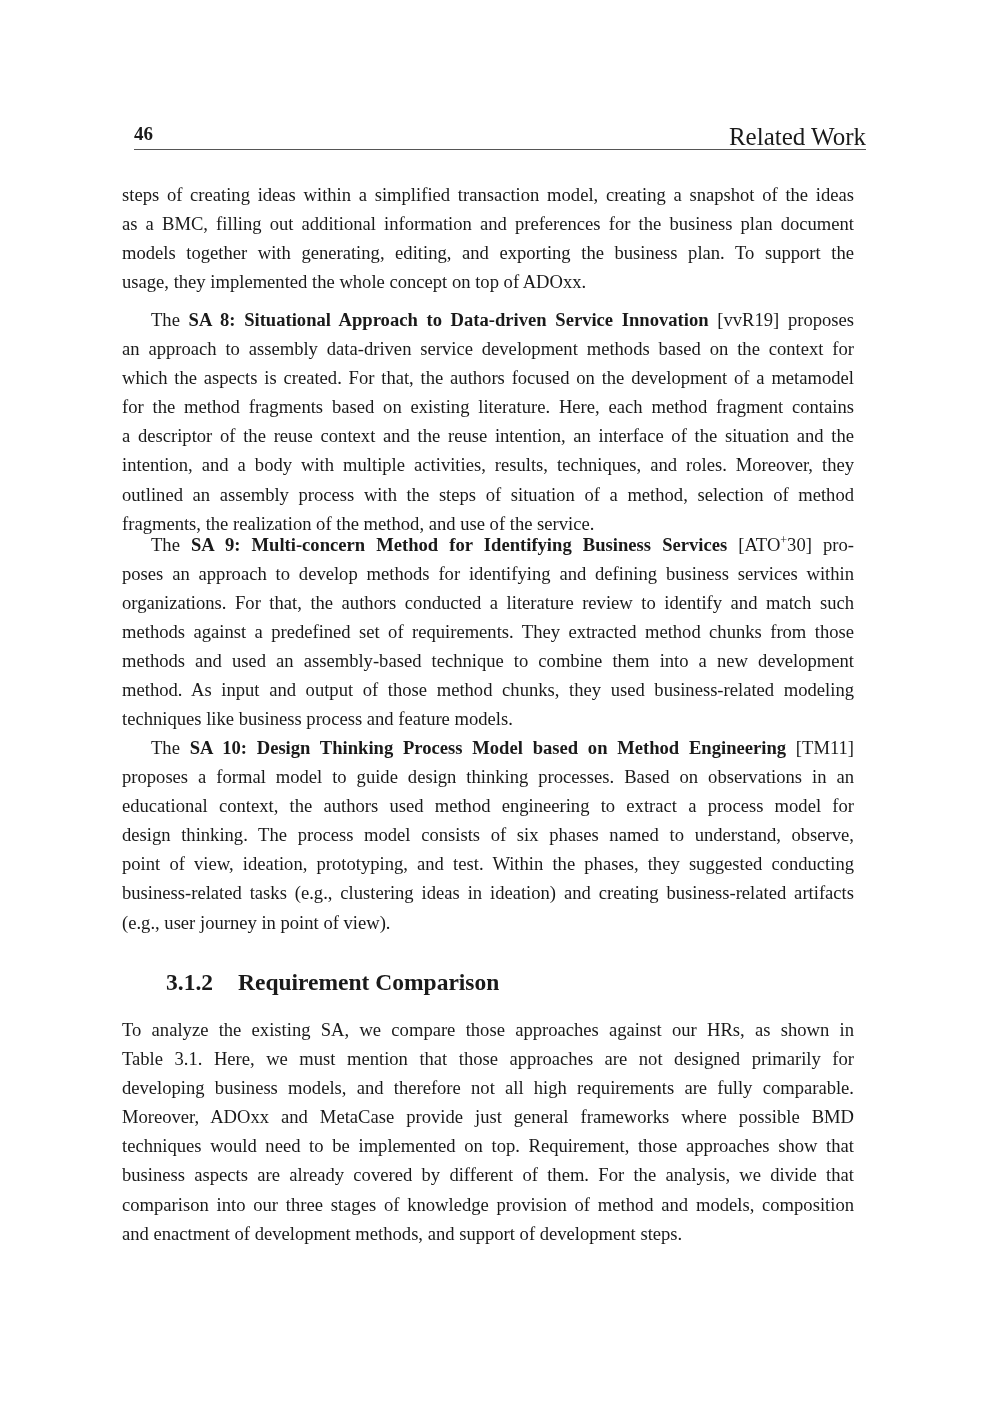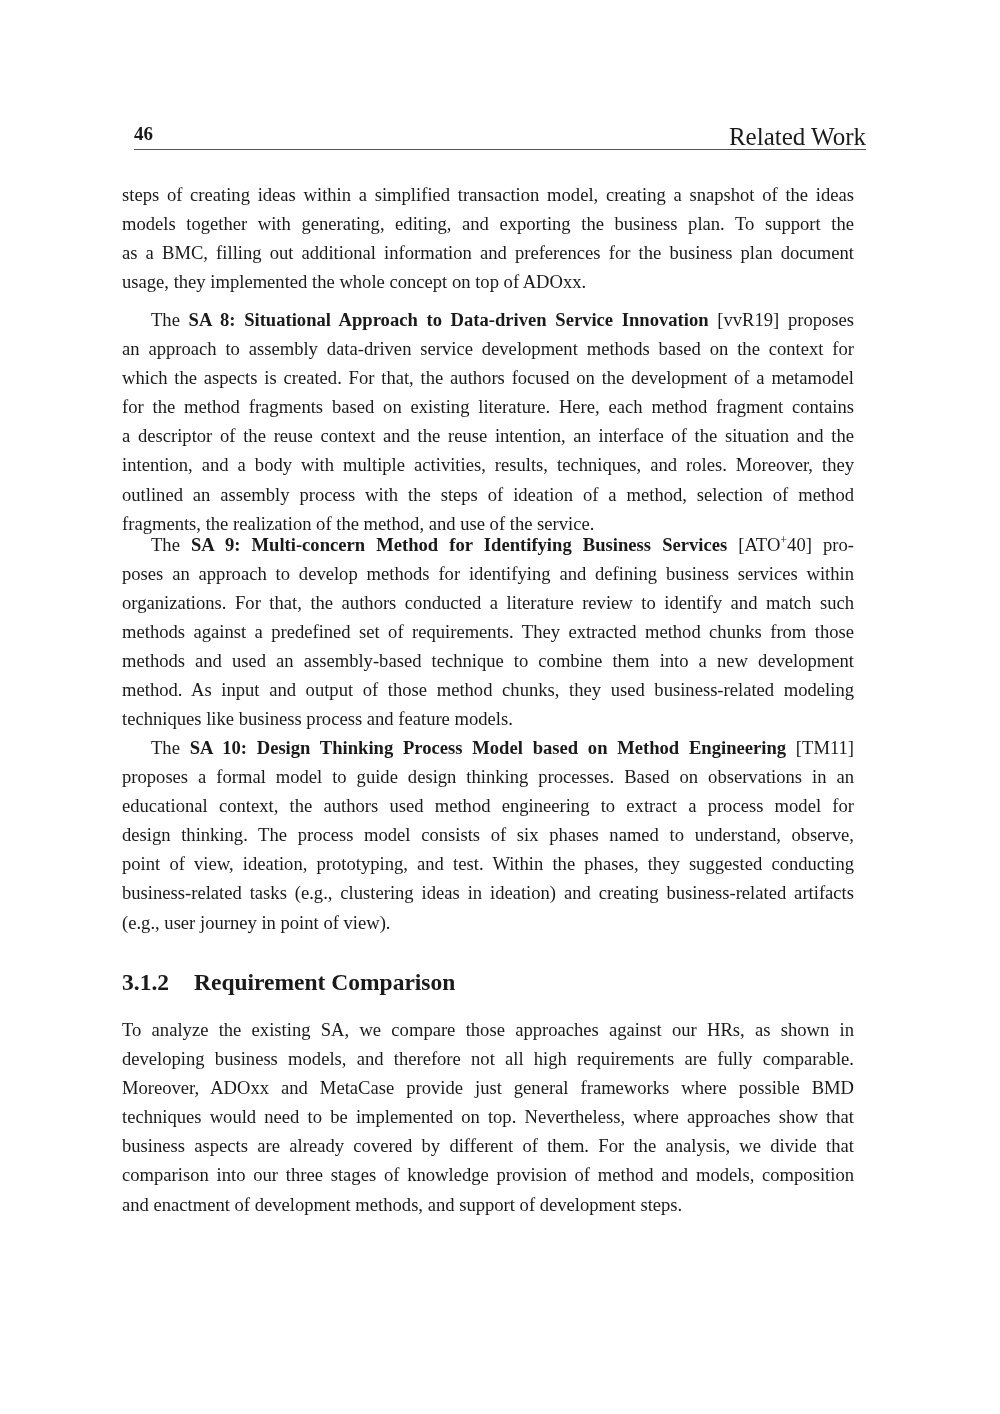--- a/index.html
+++ b/index.html
@@ -12,52 +12,52 @@
   .chapter-title { position: absolute; right: 0; top: 2px; font-size: 25px; }
   .body-text { position: absolute; left: 0; width: 732px; font-size: 18.6px; }
   .line { display: block; height: 29.1px; line-height: 29.1px; text-align: justify;
           text-align-last: justify; white-space: nowrap; overflow: visible; }
   .line.last { text-align-last: left; }
   .line.indent { padding-left: 29px; }
   .line > span { white-space: normal; }
   b { font-weight: bold; }
   sup { font-size: 12px; vertical-align: 7px; line-height: 0; }
   .section-heading { position: absolute; left: 0; top: 969px; font-size: 23.5px; font-weight: bold; margin: 0; }
-  .section-number { display: inline-block; width: 72px; }
+  .section-number { display: inline-block; width: 72px; margin-left: 44px; }
 </style>
 </head>
 <body>
 
 <div class="page">
 
   <div class="running-head">
     <span class="page-number">46</span>
     <span class="chapter-title">Related Work</span>
   </div>
 
   <div class="body-text" style="top:180px;">
     <span class="line"><span>steps of creating ideas within a simplified transaction model, creating a snapshot of the ideas</span></span>
+    <span class="line"><span>as a BMC, filling out additional information and preferences for the business plan document</span></span>
     <span class="line"><span>models together with generating, editing, and exporting the business plan. To support the</span></span>
-    <span class="line"><span>as a BMC, filling out additional information and preferences for the business plan document</span></span>
     <span class="line last"><span>usage, they implemented the whole concept on top of ADOxx.</span></span>
   </div>
 
   <div class="body-text" style="top:305px;">
     <span class="line indent"><span><span>The </span><b>SA 8: Situational Approach to Data-driven Service Innovation</b><span> [vvR19] proposes</span></span></span>
     <span class="line"><span>an approach to assembly data-driven service development methods based on the context for</span></span>
     <span class="line"><span>which the aspects is created. For that, the authors focused on the development of a metamodel</span></span>
     <span class="line"><span>for the method fragments based on existing literature. Here, each method fragment contains</span></span>
     <span class="line"><span>a descriptor of the reuse context and the reuse intention, an interface of the situation and the</span></span>
     <span class="line"><span>intention, and a body with multiple activities, results, techniques, and roles. Moreover, they</span></span>
-    <span class="line"><span>outlined an assembly process with the steps of ideation of a method, selection of method</span></span>
+    <span class="line"><span>outlined an assembly process with the steps of situation of a method, selection of method</span></span>
     <span class="line last"><span>fragments, the realization of the method, and use of the service.</span></span>
   </div>
 
   <div class="body-text" style="top:529.5px;">
-    <span class="line indent"><span><span>The </span><b>SA 9: Multi-concern Method for Identifying Business Services</b><span><span> [ATO</span><sup>+</sup><span>40] pro-</span></span></span></span>
+    <span class="line indent"><span><span>The </span><b>SA 9: Multi-concern Method for Identifying Business Services</b><span><span> [ATO</span><sup>+</sup><span>30] pro-</span></span></span></span>
     <span class="line"><span>poses an approach to develop methods for identifying and defining business services within</span></span>
     <span class="line"><span>organizations. For that, the authors conducted a literature review to identify and match such</span></span>
     <span class="line"><span>methods against a predefined set of requirements. They extracted method chunks from those</span></span>
     <span class="line"><span>methods and used an assembly-based technique to combine them into a new development</span></span>
     <span class="line"><span>method. As input and output of those method chunks, they used business-related modeling</span></span>
     <span class="line last"><span>techniques like business process and feature models.</span></span>
   </div>
 
   <div class="body-text" style="top:733px;">
     <span class="line indent"><span><span>The </span><b>SA 10: Design Thinking Process Model based on Method Engineering</b><span> [TM11]</span></span></span>
@@ -68,21 +68,22 @@
     <span class="line"><span>business-related tasks (e.g., clustering ideas in ideation) and creating business-related artifacts</span></span>
     <span class="line last"><span>(e.g., user journey in point of view).</span></span>
   </div>
 
   <h2 class="section-heading">
     <span class="section-number">3.1.2</span><span>Requirement Comparison</span>
   </h2>
 
   <div class="body-text" style="top:1015px;">
     <span class="line"><span>To analyze the existing SA, we compare those approaches against our HRs, as shown in</span></span>
+    <span class="line"><span>Table 3.1. Here, we must mention that those approaches are not designed primarily for</span></span>
     <span class="line"><span>developing business models, and therefore not all high requirements are fully comparable.</span></span>
     <span class="line"><span>Moreover, ADOxx and MetaCase provide just general frameworks where possible BMD</span></span>
-    <span class="line"><span>techniques would need to be implemented on top. Nevertheless, where approaches show that</span></span>
+    <span class="line"><span>techniques would need to be implemented on top. Requirement, those approaches show that</span></span>
     <span class="line"><span>business aspects are already covered by different of them. For the analysis, we divide that</span></span>
     <span class="line"><span>comparison into our three stages of knowledge provision of method and models, composition</span></span>
     <span class="line last"><span>and enactment of development methods, and support of development steps.</span></span>
   </div>
 
 </div>
 
 </body></html>

